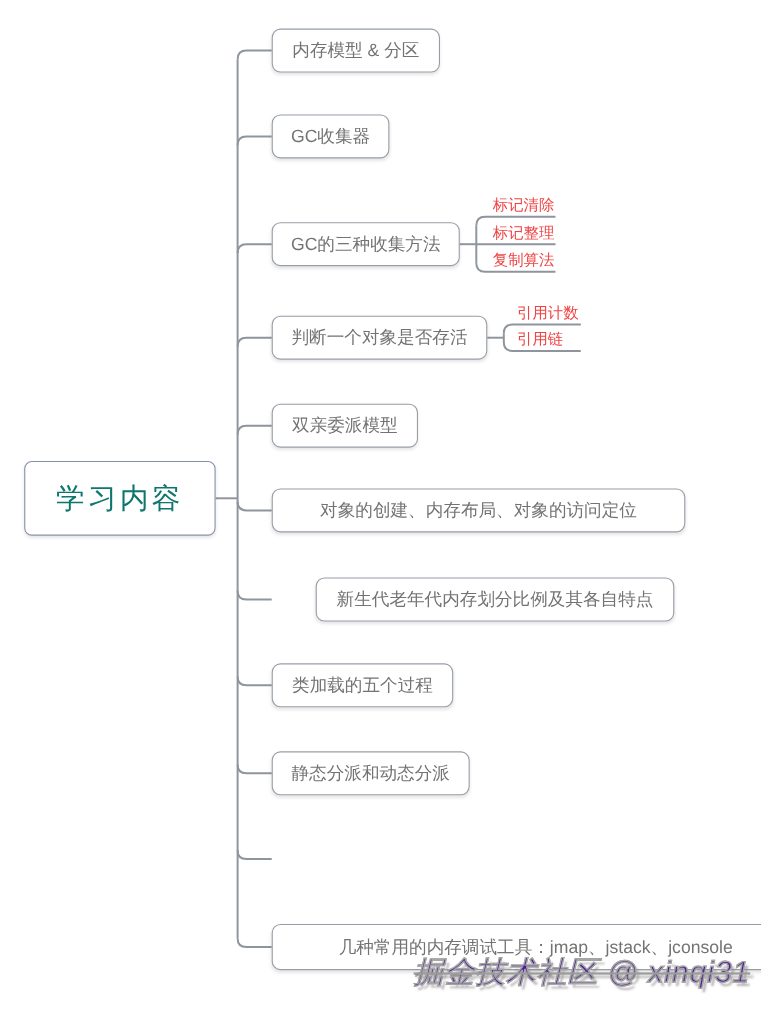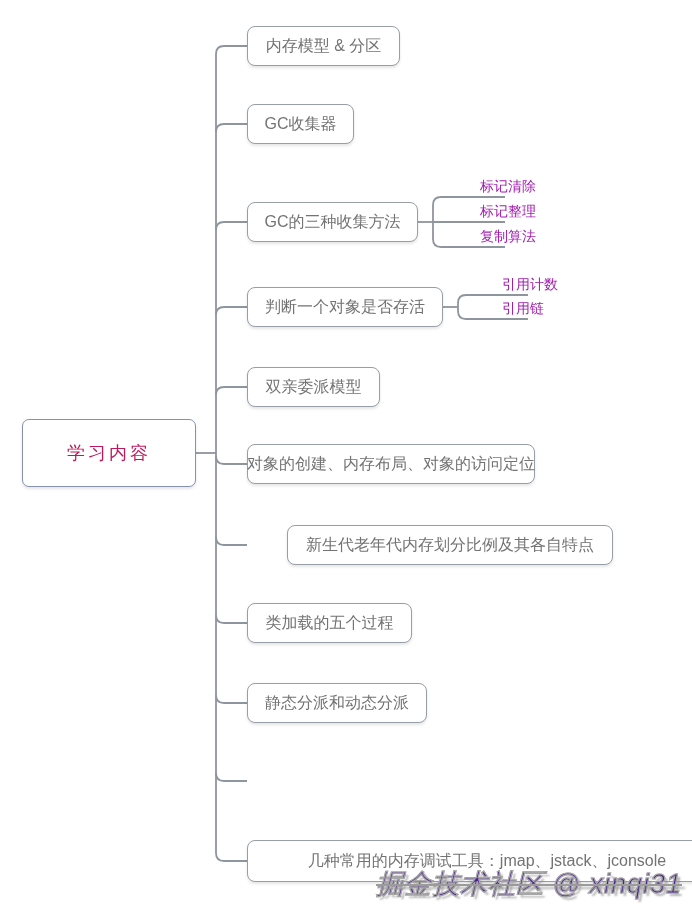--- a/index.html
+++ b/index.html
@@ -39,37 +39,36 @@
     left: 22px;
     top: 419px;
     width: 174px;
     height: 68px;
     background: #ffffff;
     border: 1.6px solid #8691ae;
     border-radius: 7px;
     display: flex;
     align-items: center;
     justify-content: center;
-    font-size: 18px;
+    font-size: 26px;
     letter-spacing: 3px;
-    color: #be185d;
+    color: #0f766e;
     white-space: nowrap;
     box-shadow: 0 2px 3px rgba(0,0,0,0.10);
     z-index: 2;
     box-sizing: border-box;
   }
   .subtopic {
     position: absolute;
     height: 20px;
     line-height: 20px;
     font-size: 14px;
-    color: #a21caf;
+    color: #ef4444;
     white-space: nowrap;
     z-index: 2;
-    margin-left: 32px;
   }
   .watermark {
     position: absolute;
     right: 10px;
     top: 866px;
     font-size: 27px;
     letter-spacing: 1px;
     white-space: nowrap;
     color: #4c1d95;
     -webkit-text-stroke: 1.2px #a6a6a6;
@@ -128,21 +127,21 @@
     </div>
   <div class="node" style="top:202px; width:171px;">
       <span>GC的三种收集方法</span>
     </div>
   <div class="node" style="top:287px; width:196px;">
       <span>判断一个对象是否存活</span>
     </div>
   <div class="node" style="top:367px; width:133px;">
       <span>双亲委派模型</span>
     </div>
-  <div class="node" style="top:444px; width:288px;">
+  <div class="node" style="top:444px; width:376px;">
       <span>对象的创建、内存布局、对象的访问定位</span>
     </div>
   <div class="node" style="top:525px; width:326px;margin-left:40px;">
       <span>新生代老年代内存划分比例及其各自特点</span>
     </div>
   <div class="node" style="top:603px; width:165px;">
       <span>类加载的五个过程</span>
     </div>
   <div class="node" style="top:683px; width:180px;">
       <span>静态分派和动态分派</span>

